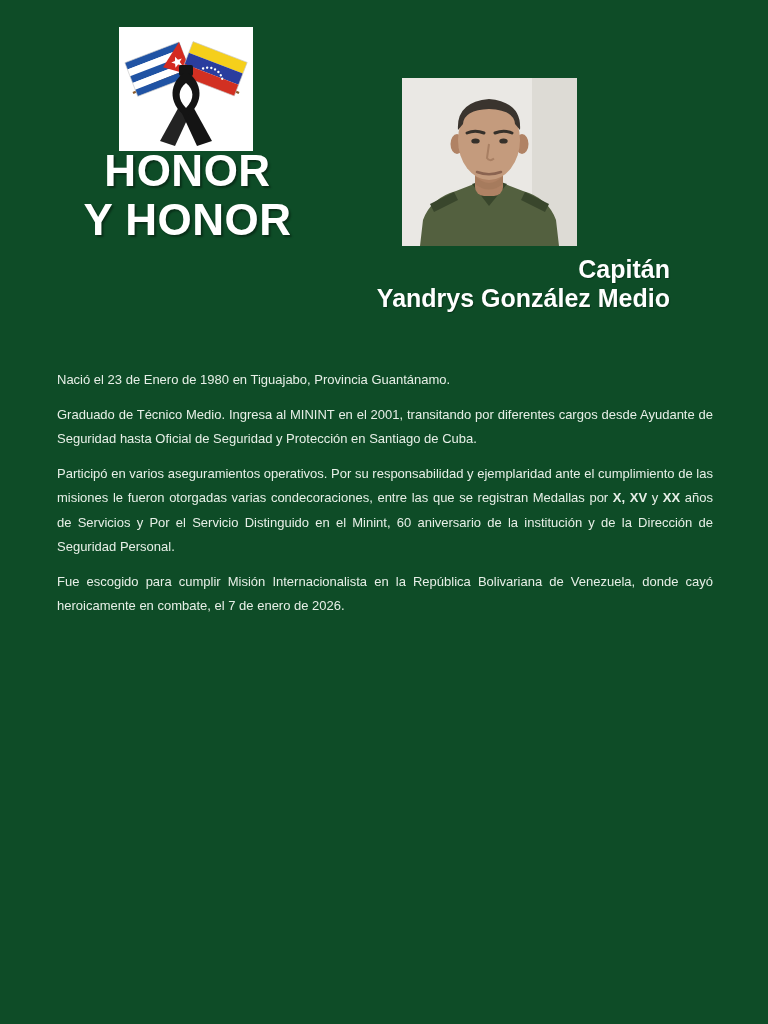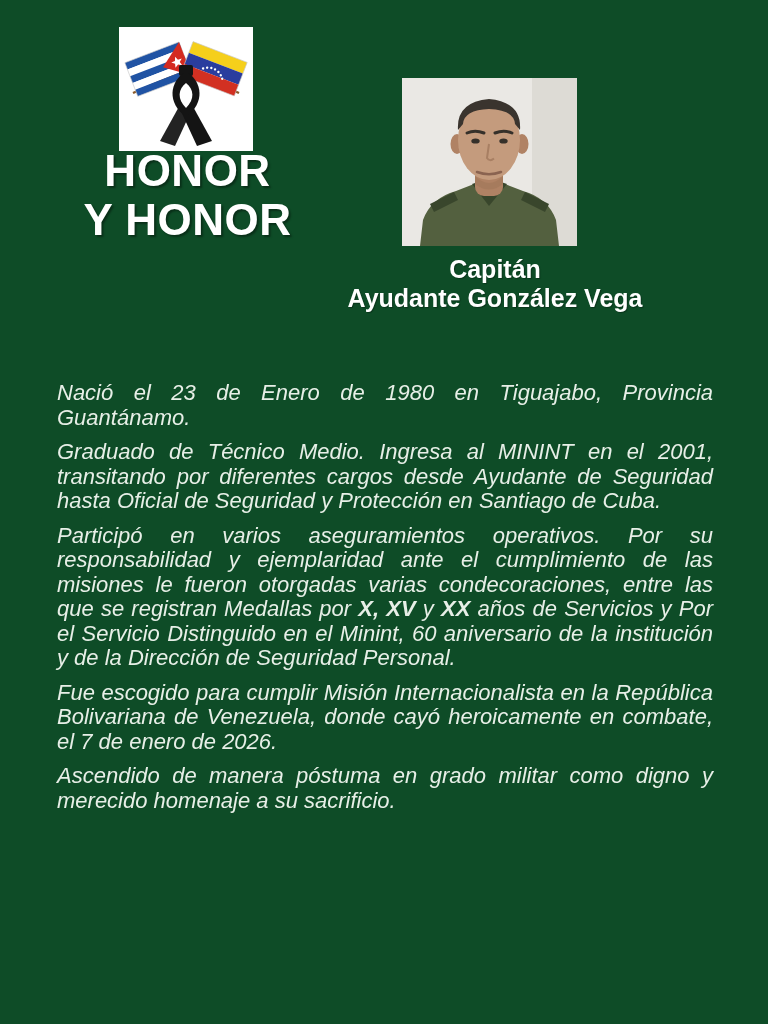--- a/index.html
+++ b/index.html
@@ -31,33 +31,32 @@
   
   .photo{
     position:absolute;left:402px;top:78px;width:175px;height:168px;
     background:var(--photo_bg,#eae8e4);
   }
   .photo svg{display:block;width:175px;height:168px;}
 
   
   .caption{
     position:absolute;left:320px;top:255px;width:350px;
-    text-align:center;color:var(--heading_text,#fff);
+    text-align:right;color:var(--heading_text,#fff);
     font-weight:bold;font-size:25px;line-height:29px;
     text-shadow:1px 1px 1px rgba(0,0,0,0.3);
     white-space:nowrap;
   }
 
   
   .bio{
-    position:absolute;left:57px;top:381px;width:656px;
+    position:absolute;left:57px;top:368px;width:656px;
     color:var(--body_text,#e7efe7);
-    font-size:22px;line-height:24.5px;
+    font-size:13px;line-height:24.5px;
     text-align:justify;
-    font-style:italic;
   }
   .bio p{margin:0 0 10px 0;}
   .bio .b{font-weight:bold;}
 </style>
 </head>
 <body>
 
 <div class="page">
 
   <div class="logo-box">
@@ -138,24 +137,23 @@
       <path d="M87,66 L85,80 Q87.5,84 92,80.5" fill="none" stroke="#a87f63" stroke-width="2"></path>
 
       <path d="M75,94 Q87,98.5 99,94" fill="none" stroke="#8a6350" stroke-width="2.6" stroke-linecap="round"></path>
 
       <path d="M73,98 Q87,112 101,98 L101,106 Q87,117 73,106 Z" fill="#9c7354" opacity="0.45"></path>
     </svg>
   </div>
 
   <div class="caption">
     <div>Capitán</div>
-    <div>Ayudante González Vega</div>
+    <div>Yandrys González Medio</div>
   </div>
 
   <div class="bio">
     <p><span>Nació el 23 de Enero de 1980 en Tiguajabo, Provincia Guantánamo.</span></p>
     <p><span>Graduado de Técnico Medio. Ingresa al MININT en el 2001, transitando por diferentes cargos desde Ayudante de Seguridad hasta Oficial de Seguridad y Protección en Santiago de Cuba.</span></p>
     <p><span>Participó en varios aseguramientos operativos. Por su responsabilidad y ejemplaridad ante el cumplimiento de las misiones le fueron otorgadas varias condecoraciones, entre las que se registran Medallas por </span><span class="b">X, XV</span><span> y </span><span class="b">XX</span><span> años de Servicios y Por el Servicio Distinguido en el Minint, 60 aniversario de la institución y de la Dirección de Seguridad Personal.</span></p>
     <p><span>Fue escogido para cumplir Misión Internacionalista en la República Bolivariana de Venezuela, donde cayó heroicamente en combate, el 7 de enero de 2026.</span></p>
-    <p><span>Ascendido de manera póstuma en grado militar como digno y merecido homenaje a su sacrificio.</span></p>
   </div>
 
 </div>
 
 </body></html>

